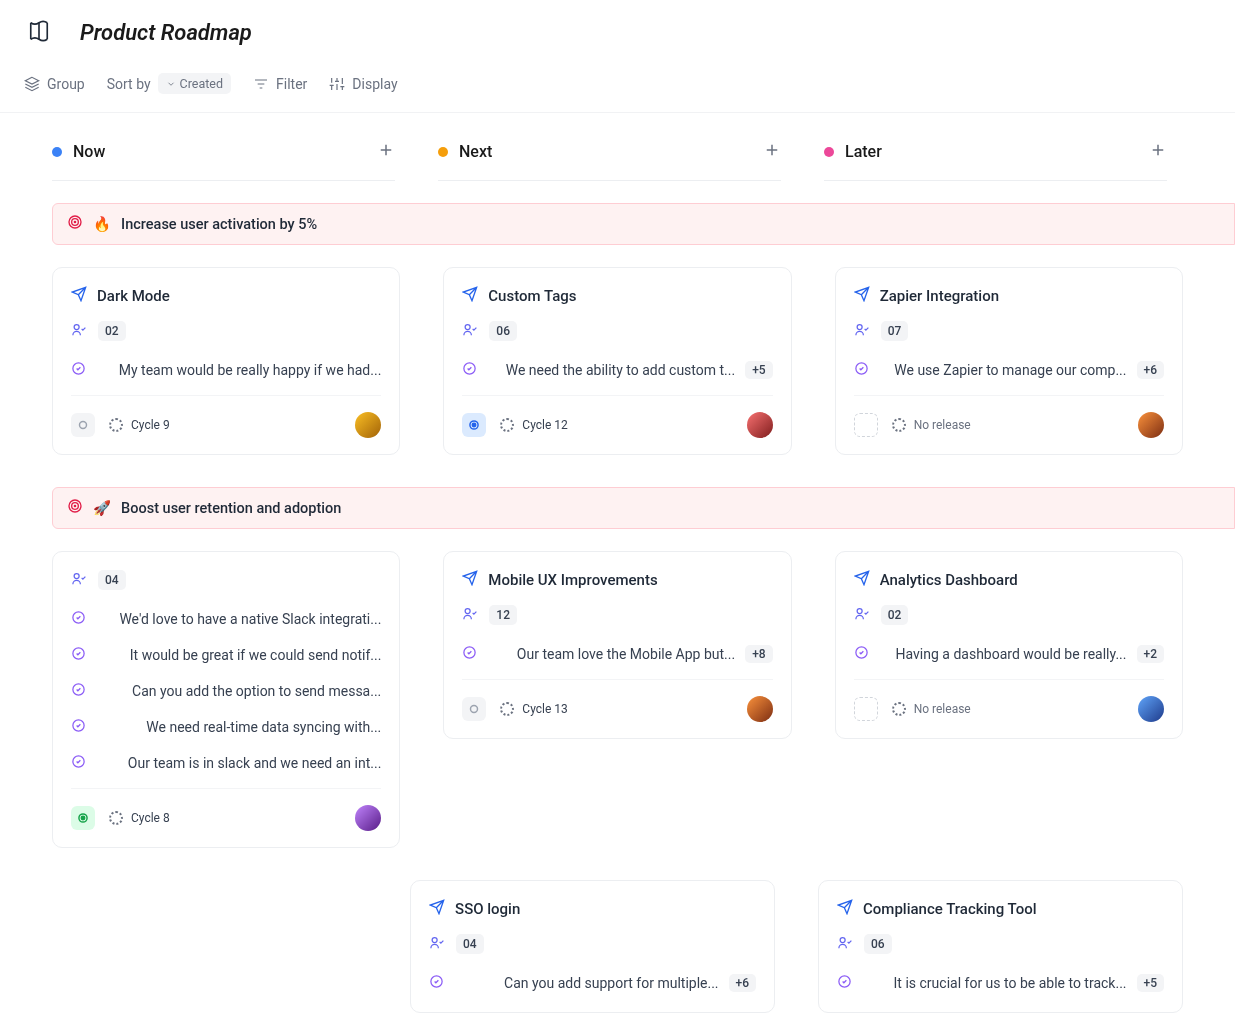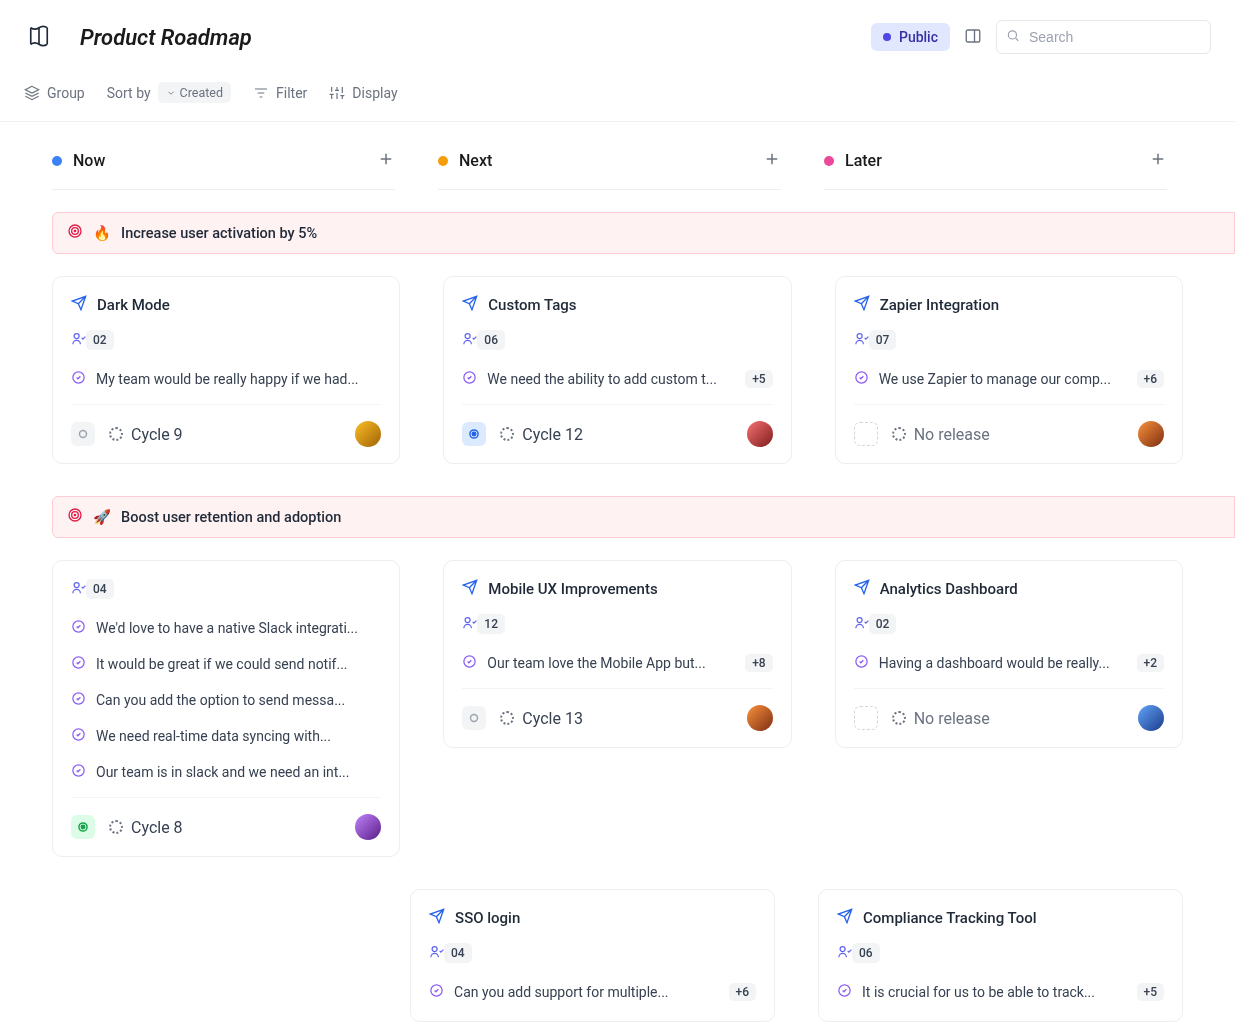--- a/index.html
+++ b/index.html
@@ -32,39 +32,39 @@
     .dot-orange { background: #f59e0b; }
     .dot-pink { background: #ec4899; }
     .plus-icon { color: #6b7280; cursor: pointer; }
     
     
     .objective { display: flex; align-items: center; gap: 10px; background: #fef2f2; border: 1px solid #fecdd3; border-left: 1px solid #fecdd3; border-radius: 6px 0 0 6px; padding: 10px 14px; margin-bottom: 22px; font-size: 14.5px; font-weight: 500; color: #1f2937; }
     .target-icon { color: #e11d48; flex-shrink: 0; }
     
     
     .card-row { display: flex; gap: 43px; margin-bottom: 32px; align-items: flex-start; padding-right: 52px; }
-    .card { width: 394px; border: 1px solid #eceef1; border-radius: 10px; padding: 18px 18px 16px; background: #fff; }
+    .card { width: 394px; border: 1px solid #eceef1; border-radius: 10px; padding: 18px 18px 16px; background: #fff; text-align: right; }
     .card-title-row { display: flex; align-items: center; gap: 10px; margin-bottom: 16px; }
     .card-title { font-size: 15px; font-weight: 500; color: #1f2937; }
     .send-icon { color: #2563eb; flex-shrink: 0; }
-    .count-row { display: flex; align-items: center; gap: 0; margin-bottom: 16px; }
+    .count-row { display: flex; align-items: center; gap: 12px; margin-bottom: 16px; }
     .person-icon { color: #6366f1; }
     .count-badge { background: #f3f4f6; padding: 3px 7px; border-radius: 5px; font-size: 12px; color: #374151; font-weight: 500; }
     .insight-row { display: flex; align-items: center; gap: 10px; padding: 4px 0; }
     .insight-icon { color: #8b5cf6; flex-shrink: 0; }
     .insight-text { font-size: 14px; color: #374151; white-space: nowrap; overflow: hidden; text-overflow: ellipsis; flex: 1; }
     .more-badge { background: #f3f4f6; padding: 2px 7px; border-radius: 5px; font-size: 12px; color: #374151; font-weight: 500; flex-shrink: 0; }
     .card-footer { display: flex; align-items: center; justify-content: space-between; padding-top: 16px; margin-top: 12px; border-top: 1px solid #f3f4f6; }
     .footer-left { display: flex; align-items: center; gap: 14px; }
     .status-box { width: 24px; height: 24px; border-radius: 6px; display: inline-flex; align-items: center; justify-content: center; }
     .status-gray { background: #f3f4f6; }
     .status-blue { background: #dbeafe; }
     .status-green { background: #dcfce7; }
     .status-dashed { border: 1.5px dashed #d1d5db; }
-    .cycle-row { display: inline-flex; align-items: center; gap: 8px; font-size: 16px; color: #374151; }
+    .cycle-row { display: inline-flex; align-items: center; gap: 8px; font-size: 12px; color: #374151; }
     .spinner { width: 14px; height: 14px; border: 2px dotted #6b7280; border-radius: 50%; }
     .nr-text { color: #6b7280; }
     .avatar { width: 26px; height: 26px; border-radius: 50%; background: #d1d5db; display: inline-block; }
     .av1 { background: linear-gradient(135deg,#fbbf24,#a16207); }
     .av2 { background: linear-gradient(135deg,#f87171,#7f1d1d); }
     .av3 { background: linear-gradient(135deg,#fb923c,#7c2d12); }
     .av4 { background: linear-gradient(135deg,#60a5fa,#1e3a8a); }
     .av5 { background: linear-gradient(135deg,#c084fc,#581c87); }
     .insight-list { display: flex; flex-direction: column; gap: 10px; }
     .panel-icon { color: #6b7280; }
@@ -77,41 +77,20 @@
     <span>
       <svg width="22" height="22" viewBox="0 0 24 24" fill="none" stroke="#1f2937" stroke-width="1.8">
           <path d="M3 3v18"></path>
           <path d="M12 3v18"></path>
           <path d="M21 3v18"></path>
           <path d="M3 3c3 2 6 2 9 0s6-2 9 0"></path>
           <path d="M3 21c3-2 6-2 9 0s6 2 9 0"></path>
         </svg>
     </span>
     <span class="title">Product Roadmap</span>
-  </div>
-  <div class="header-right">
-    <span class="public-badge">
-      <span class="public-dot"></span>
-      <span>Public</span>
-    </span>
-    <span class="panel-icon">
-      <svg width="18" height="18" viewBox="0 0 24 24" fill="none" stroke="#6b7280" stroke-width="1.8">
-          <rect x="3" y="4" width="18" height="16" rx="2"></rect>
-          <path d="M14 4v16"></path>
-        </svg>
-    </span>
-    <span class="search-wrap">
-      <span class="search-icon">
-        <svg width="14" height="14" viewBox="0 0 24 24" fill="none" stroke="#9ca3af" stroke-width="2">
-            <circle cx="11" cy="11" r="7"></circle>
-            <path d="m21 21-4.3-4.3"></path>
-          </svg>
-      </span>
-      <input class="search-input" placeholder="Search" style="">
-    </span>
   </div>
 </div>
 
 <div class="toolbar">
   <span class="toolbar-item">
     <svg width="16" height="16" viewBox="0 0 24 24" fill="none" stroke="#6b7280" stroke-width="1.8">
         <path d="M12 2 2 7l10 5 10-5-10-5Z"></path>
         <path d="m2 17 10 5 10-5"></path>
         <path d="m2 12 10 5 10-5"></path>
       </svg>

